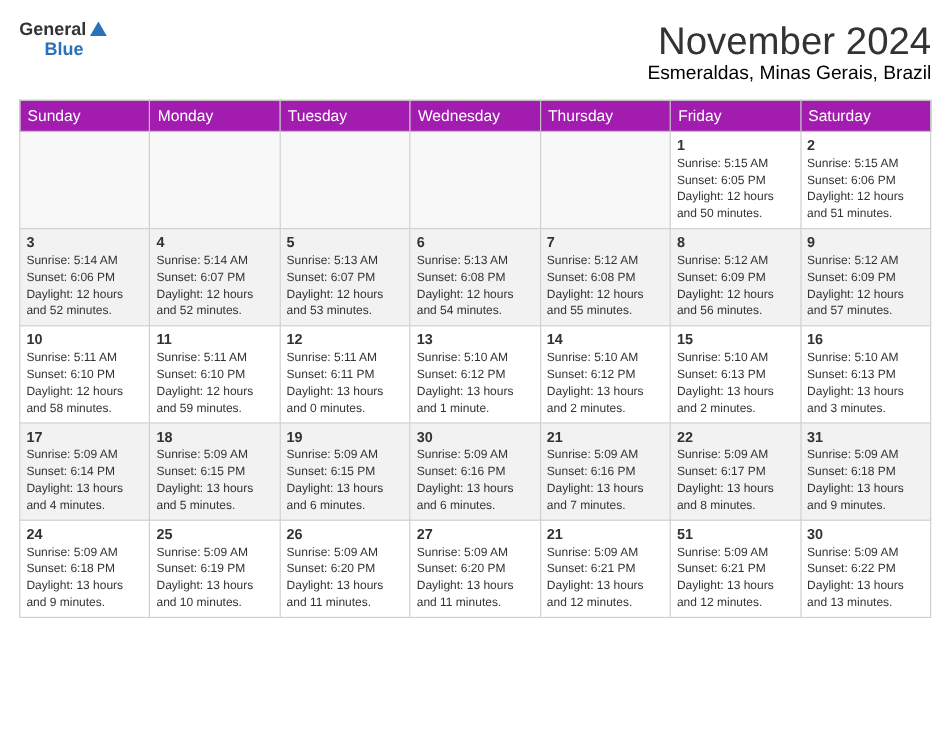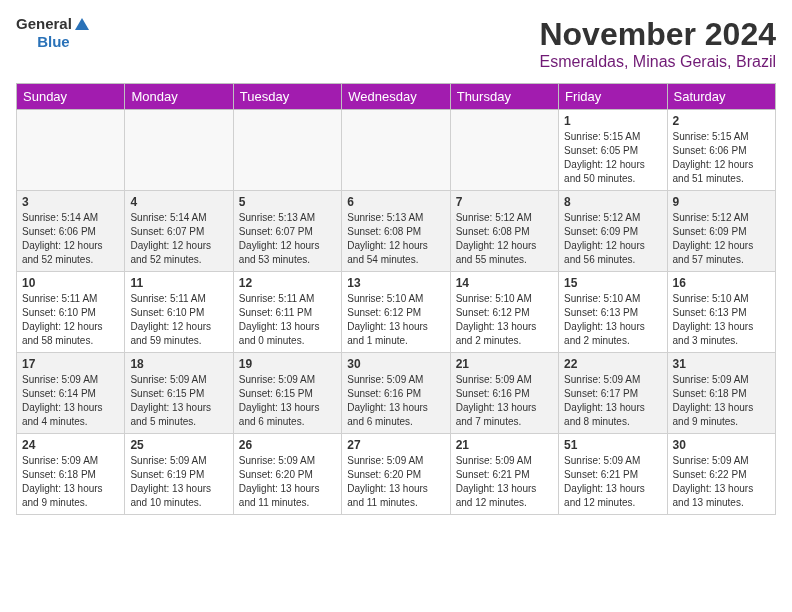--- a/index.html
+++ b/index.html
@@ -20,26 +20,26 @@
       display: flex;
       align-items: center;
       gap: 2px;
       text-align: center;
     }
     .title-area {
       text-align: right;
     }
     .month-title {
       font-size: 32px;
-      font-weight: bold;
+      font-weight: normal;
       color: #333;
     }
     .subtitle {
       font-size: 16px;
-      color: #701a75;
+      color: #000000;
     }
     .calendar-table {
       width: 100%;
       border-collapse: collapse;
       table-layout: fixed;
     }
     .calendar-table th {
       background: #a21caf;
       color: #fff;
       text-align: left;

